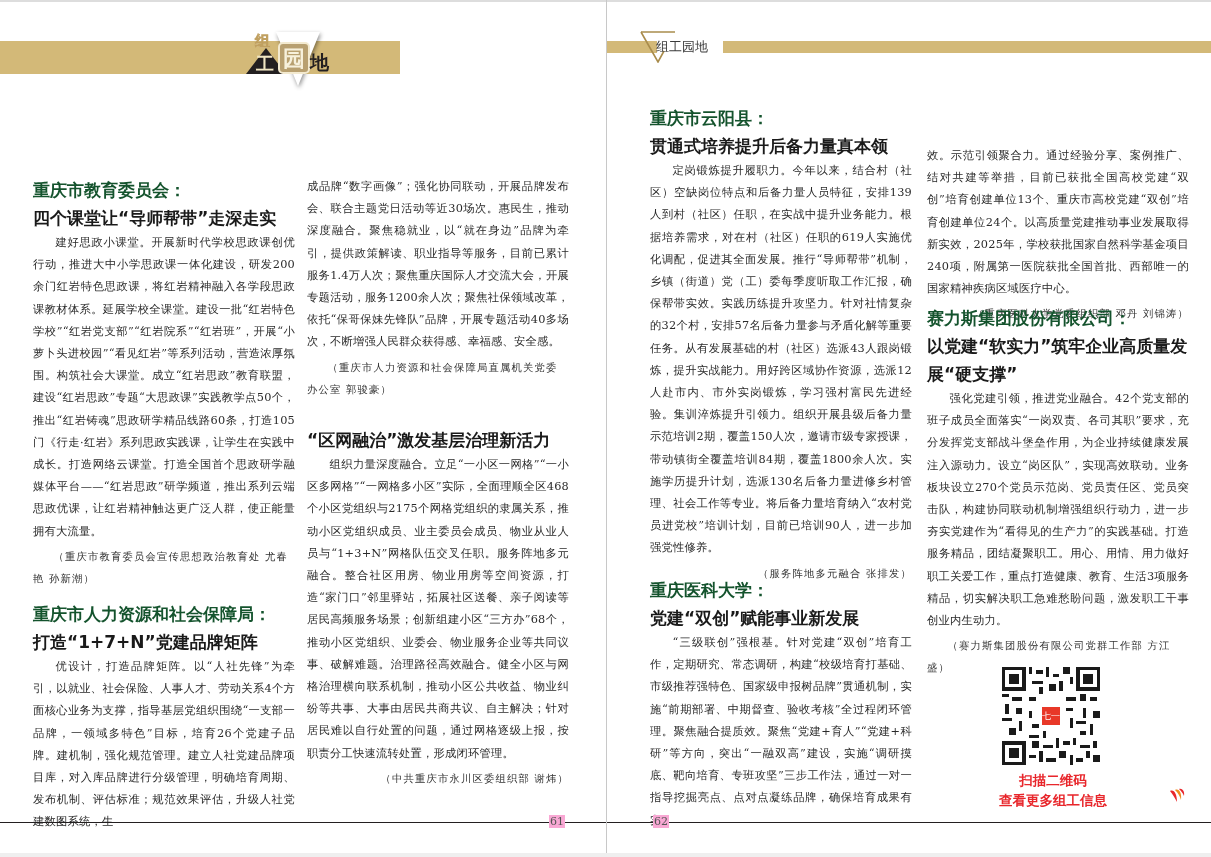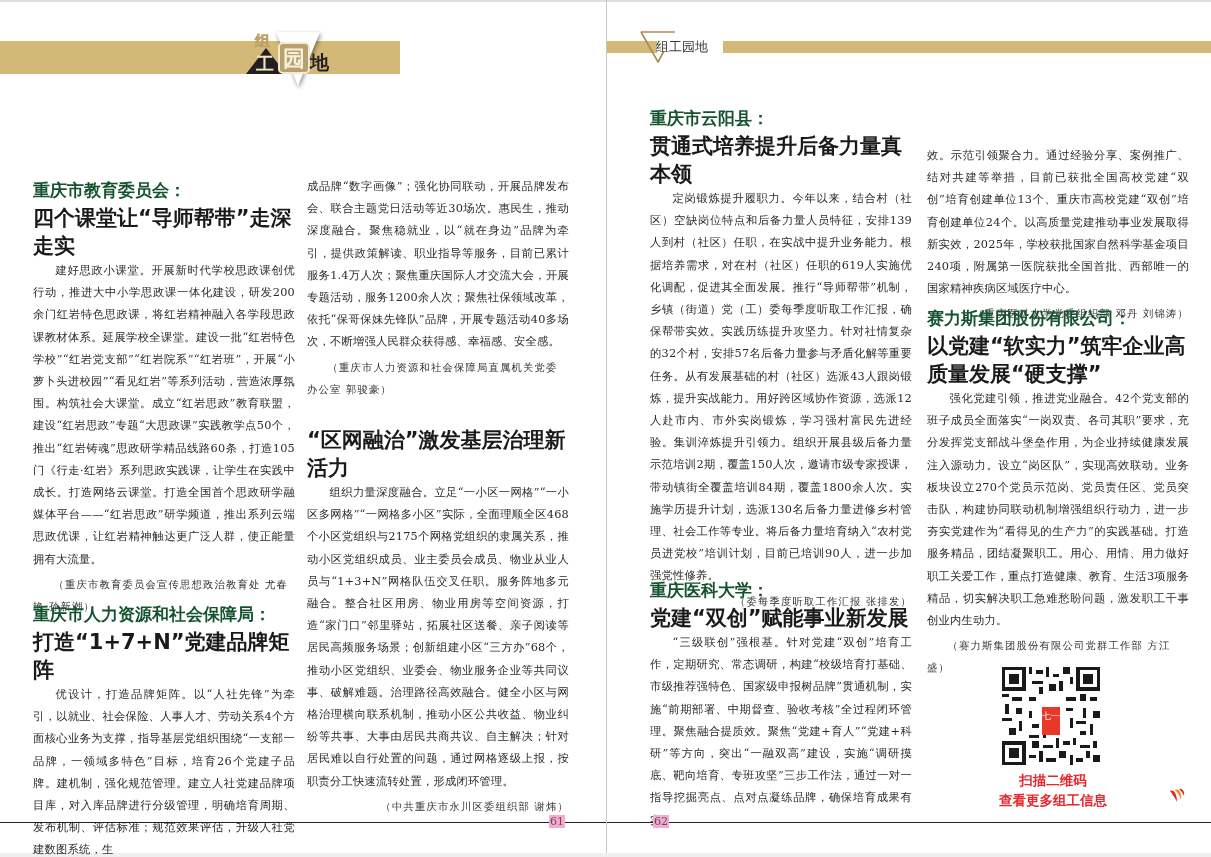--- a/index.html
+++ b/index.html
@@ -26,33 +26,33 @@
   .lc-di { left: 70px; top: 20px; font-size: 19px; color: #231f20; }
 
   
   .banner-right-a { position: absolute; left: 607px; top: 41px; width: 50px; height: 12px; background: #d3b978; }
   .banner-right-b { position: absolute; left: 723px; top: 41px; width: 488px; height: 12px; background: #d3b978; }
   .tag-tri { position: absolute; left: 640px; top: 31px; width: 36px; height: 32px; }
   .tag-label { position: absolute; left: 656px; top: 38px; font-size: 13px; color: #3a3a3a; letter-spacing: 0px; }
 
   .article { position: absolute; width: 262px; }
   .org { font-family: "DejaVu Sans", sans-serif; font-weight: bold; font-size: 17px; color: #14532d; line-height: 28px; white-space: nowrap; }
-  .headline { font-family: "DejaVu Sans", sans-serif; font-weight: bold; font-size: 21px; color: #1a1a1a; line-height: 28px; }
+  .headline { font-family: "DejaVu Sans", sans-serif; font-weight: bold; font-size: 17px; color: #1a1a1a; line-height: 28px; }
   .body { font-family: "DejaVu Serif", serif; font-size: 11.3px; line-height: 22.2px; color: #2a2a2a; text-align: justify; text-indent: 2em; letter-spacing: 0.2px; }
   .byline { font-family: "DejaVu Serif", serif; font-size: 10.3px; line-height: 22px; color: #333; text-indent: 2em; letter-spacing: 1.2px; }
   .byline.right { text-align: right; text-indent: 0; }
 
   
   .footer-rule { position: absolute; height: 1px; background: #231f20; top: 822px; }
   .page-num { position: absolute; top: 815px; font-family: "DejaVu Serif", serif; font-size: 11px; color: #555; background: #f9a8d4; padding: 0 1px; }
 
   
   .qr { position: absolute; left: 1002px; top: 667px; width: 98px; height: 98px; background: #ffffff; }
   .qr-inner { position: absolute; inset: 0; }
-  .qr-center { position: absolute; left: 40px; top: 40px; width: 18px; height: 28px; background: #e83828; color: #fff; font-size: 9px; text-align: left; line-height: 18px; }
+  .qr-center { position: absolute; left: 40px; top: 40px; width: 18px; height: 18px; background: #e83828; color: #fff; font-size: 9px; text-align: left; line-height: 18px; }
   .qr-caption { position: absolute; left: 978px; top: 770px; width: 150px; text-align: center; font-family: "DejaVu Sans", sans-serif; font-weight: bold; font-size: 13.5px; line-height: 20px; color: #e8262b; }
   .brand-mark { position: absolute; left: 1168px; top: 788px; width: 18px; height: 16px; }
 </style>
 </head>
 <body>
 
 <div class="top-rule"></div>
 <div class="spine"></div>
 <div class="bottom-shade"></div>
 
@@ -95,21 +95,21 @@
 <div class="article" style="left:307px; top:426px;">
   <div class="headline">“区网融治”激发基层治理新活力</div>
   <p class="body">组织力量深度融合。立足“一小区一网格”“一小区多网格”“一网格多小区”实际，全面理顺全区468个小区党组织与2175个网格党组织的隶属关系，推动小区党组织成员、业主委员会成员、物业从业人员与“1+3+N”网格队伍交叉任职。服务阵地多元融合。整合社区用房、物业用房等空间资源，打造“家门口”邻里驿站，拓展社区送餐、亲子阅读等居民高频服务场景；创新组建小区“三方办”68个，推动小区党组织、业委会、物业服务企业等共同议事、破解难题。治理路径高效融合。健全小区与网格治理横向联系机制，推动小区公共收益、物业纠纷等共事、大事由居民共商共议、自主解决；针对居民难以自行处置的问题，通过网格逐级上报，按职责分工快速流转处置，形成闭环管理。</p>
   <p class="byline right" style="margin-top:2px;">（中共重庆市永川区委组织部 谢炜）</p>
 </div>
 
 <div class="article" style="left:650px; top:104px;">
   <div class="org">重庆市云阳县：</div>
   <div class="headline">贯通式培养提升后备力量真本领</div>
   <p class="body">定岗锻炼提升履职力。今年以来，结合村（社区）空缺岗位特点和后备力量人员特征，安排139人到村（社区）任职，在实战中提升业务能力。根据培养需求，对在村（社区）任职的619人实施优化调配，促进其全面发展。推行“导师帮带”机制，乡镇（街道）党（工）委每季度听取工作汇报，确保帮带实效。实践历练提升攻坚力。针对社情复杂的32个村，安排57名后备力量参与矛盾化解等重要任务。从有发展基础的村（社区）选派43人跟岗锻炼，提升实战能力。用好跨区域协作资源，选派12人赴市内、市外实岗锻炼，学习强村富民先进经验。集训淬炼提升引领力。组织开展县级后备力量示范培训2期，覆盖150人次，邀请市级专家授课，带动镇街全覆盖培训84期，覆盖1800余人次。实施学历提升计划，选派130名后备力量进修乡村管理、社会工作等专业。将后备力量培育纳入“农村党员进党校”培训计划，目前已培训90人，进一步加强党性修养。</p>
-  <p class="byline right" style="margin-top:2px;">（委每季度听取工作汇报 张排发）</p>
+  <p class="byline right" style="margin-top:2px;">（服务阵地多元融合 张排发）</p>
 </div>
 
 <div class="article" style="left:650px; top:576px;">
   <div class="org">重庆医科大学：</div>
   <div class="headline">党建“双创”赋能事业新发展</div>
   <p class="body">“三级联创”强根基。针对党建“双创”培育工作，定期研究、常态调研，构建“校级培育打基础、市级推荐强特色、国家级申报树品牌”贯通机制，实施“前期部署、中期督查、验收考核”全过程闭环管理。聚焦融合提质效。聚焦“党建+育人”“党建+科研”等方向，突出“一融双高”建设，实施“调研摸底、靶向培育、专班攻坚”三步工作法，通过一对一指导挖掘亮点、点对点凝练品牌，确保培育成果有实</p>
 </div>
 
 <div class="article" style="left:927px; top:104px;margin-top:41px;">
   <p class="body" style="text-indent:0;">效。示范引领聚合力。通过经验分享、案例推广、结对共建等举措，目前已获批全国高校党建“双创”培育创建单位13个、重庆市高校党建“双创”培育创建单位24个。以高质量党建推动事业发展取得新实效，2025年，学校获批国家自然科学基金项目240项，附属第一医院获批全国首批、西部唯一的国家精神疾病区域医疗中心。</p>

